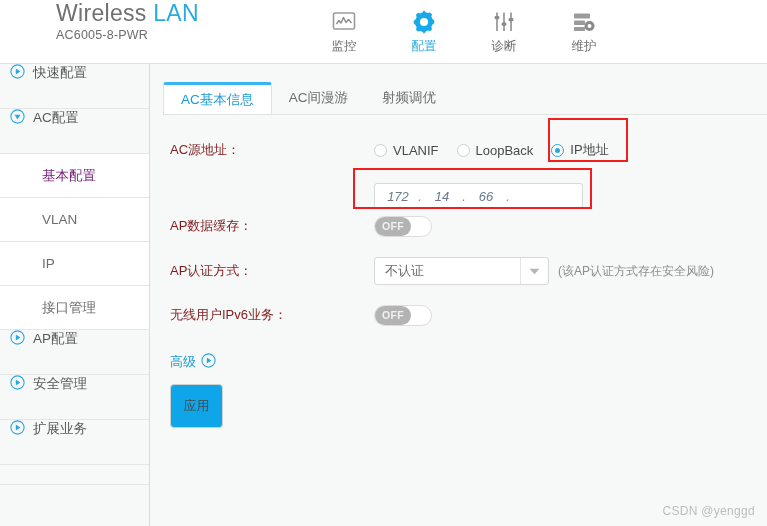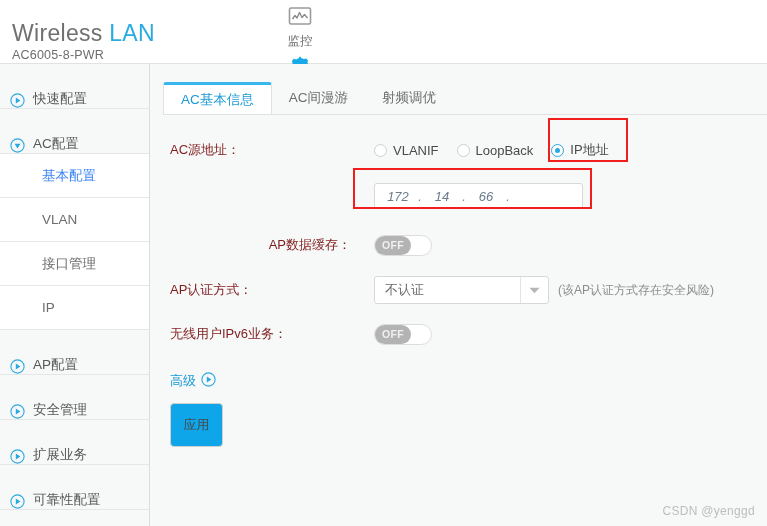--- a/index.html
+++ b/index.html
@@ -8,56 +8,56 @@
     font-family: "Liberation Sans", "DejaVu Sans", sans-serif;
     background: #f7f8f8;
     overflow: hidden;
   }
   .app { position: relative; width: 767px; height: 526px; background:#f7f8f8; }
 
   
   .header {
     position: absolute; left:0; top:0; width:767px; height:64px;
     background:#ffffff; border-bottom:1px solid #e2e2e2;
-    display:flex; align-items:flex-end;
+    display:flex; align-items:flex-start;padding-left:44px;
   }
   .brand { padding-left:12px; width:260px; }
   .brand-title { font-size:23px; color:#707070; font-weight:400; line-height:26px; letter-spacing:0.3px; }
   .brand-title .hl { color:#29abe2; }
   .brand-sub { font-size:12.5px; color:#6d6d6d; line-height:16px; margin-top:1px; letter-spacing:0.2px; }
 
-  .topnav { display:flex; align-items:flex-start; height:68px; padding-top:4px;flex-direction:column; }
+  .topnav { display:flex; align-items:flex-start; height:68px; padding-top:4px; }
   .topnav-item {
     width:80px; text-align:center; cursor:pointer;
     display:flex; flex-direction:column; align-items:center; gap:2px;
     padding-top:4px;
   }
   .topnav-icon { height:28px; display:flex; align-items:center; justify-content:center; }
   .topnav-label { font-size:12.5px; color:#6b6b6b; }
   .topnav-item.active .topnav-label { color:#29abe2; }
 
   
   .sidebar {
     position:absolute; left:0; top:64px; width:150px; height:462px;
     background:#f7f8f8; border-right:1px solid #dcdcdc;
   }
   .side-item {
-    position:relative; height:45px; display:flex; align-items:flex-end;
+    position:relative; height:45px; display:flex; align-items:flex-start;
     border-bottom:1px solid #e6e6e6; padding-left:10px; cursor:pointer;
     background:#f7f8f8;
   }
   .side-item .s-label { font-size:13.5px; color:#585858; margin-left:8px; }
   .side-item.expanded { background:#f7f8f8; }
   .side-sub {
     position:relative; height:44px; display:flex; align-items:center;
     border-bottom:1px solid #e6e6e6; padding-left:42px; cursor:pointer;
     background:#ffffff;
   }
   .side-sub .s-label { font-size:13.5px; color:#6d6d6d; }
-  .side-sub.active .s-label { color:#3b82f6; }
+  .side-sub.active .s-label { color:#701a75; }
   .side-tail { height:20px; background:#f7f8f8; border-bottom:1px solid #e6e6e6;}
 
   .circ-icon { width:15px; height:15px; flex:0 0 15px; }
 
   
   .content { position:absolute; left:151px; top:64px; width:616px; height:462px; background:#f7f8f8; }
 
   .tabs { position:relative; height:32px; margin:18px 0 0 12px; display:flex; align-items:stretch; }
   .tab {
     position:relative; padding:0 17px; display:flex; align-items:center;
@@ -232,27 +232,27 @@
 
     <div class="side-sub active">
       <span class="s-label">基本配置</span>
     </div>
 
     <div class="side-sub">
       <span class="s-label">VLAN</span>
     </div>
 
     <div class="side-sub">
+      <span class="s-label">IP</span>
+    </div>
+
+    <div class="side-sub">
       <span class="s-label">接口管理</span>
     </div>
 
-    <div class="side-sub">
-      <span class="s-label">IP</span>
-    </div>
-
     <div class="side-item">
       <span class="circ-icon">
         <svg width="15" height="15" viewBox="0 0 15 15">
           <circle cx="7.5" cy="7.5" r="6.6" fill="none" stroke="#2aa8e0" stroke-width="1.1"></circle>
           <polygon points="5.8,4.6 10.4,7.5 5.8,10.4" fill="#2aa8e0"></polygon>
         </svg>
       </span>
       <span class="s-label">AP配置</span>
     </div>
 
@@ -269,29 +269,20 @@
     <div class="side-item">
       <span class="circ-icon">
         <svg width="15" height="15" viewBox="0 0 15 15">
           <circle cx="7.5" cy="7.5" r="6.6" fill="none" stroke="#2aa8e0" stroke-width="1.1"></circle>
           <polygon points="5.8,4.6 10.4,7.5 5.8,10.4" fill="#2aa8e0"></polygon>
         </svg>
       </span>
       <span class="s-label">扩展业务</span>
     </div>
 
-    <div class="side-item">
-      <span class="circ-icon">
-        <svg width="15" height="15" viewBox="0 0 15 15">
-          <circle cx="7.5" cy="7.5" r="6.6" fill="none" stroke="#2aa8e0" stroke-width="1.1"></circle>
-          <polygon points="5.8,4.6 10.4,7.5 5.8,10.4" fill="#2aa8e0"></polygon>
-        </svg>
-      </span>
-      <span class="s-label">可靠性配置</span>
-    </div>
 
     <div class="side-tail"></div>
   </div>
 
   <div class="content">
 
     <div class="tabs">
       <div class="tab active">
         <span>AC基本信息</span>
       </div>
@@ -330,21 +321,21 @@
           <span class="ip-seg">172</span>
           <span class="ip-dot">.</span>
           <span class="ip-seg">14</span>
           <span class="ip-dot">.</span>
           <span class="ip-seg">66</span>
           <span class="ip-dot">.</span>
           <span class="ip-seg"></span>
         </div>
       </div>
 
-      <div class="row" style="margin-top:22px; height:24px;text-align:right;">
+      <div class="row" style="margin-top:3px; height:24px;">
         <div class="row-label">AP数据缓存：</div>
         <div class="toggle" style="margin-left:23px;">
           <span class="knob">OFF</span>
         </div>
       </div>
 
       <div class="row" style="margin-top:18px; height:30px;">
         <div class="row-label">AP认证方式：</div>
         <div class="select" style="margin-left:23px;">
           <span class="sel-val">不认证</span>

